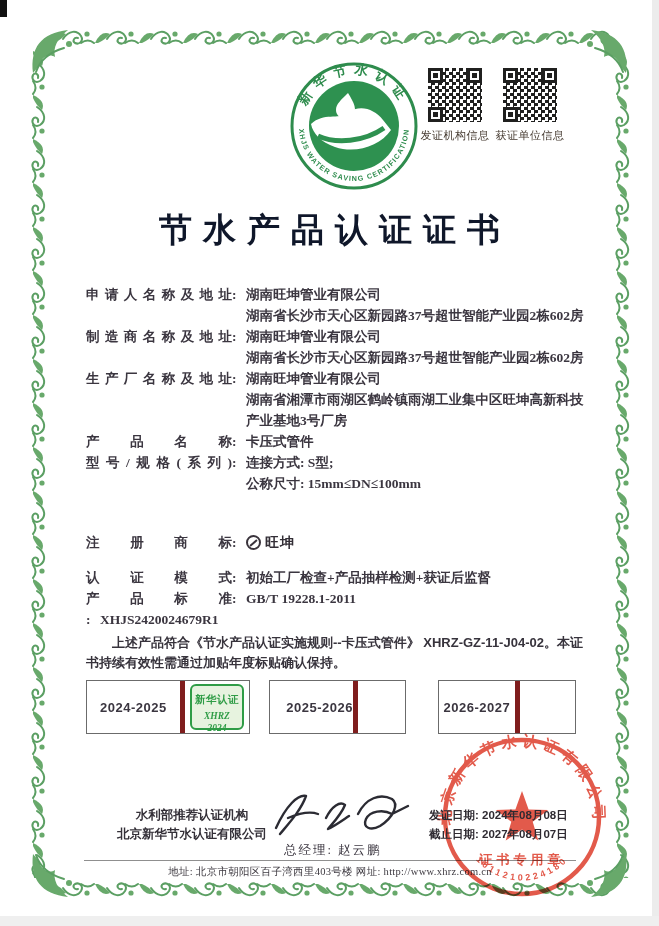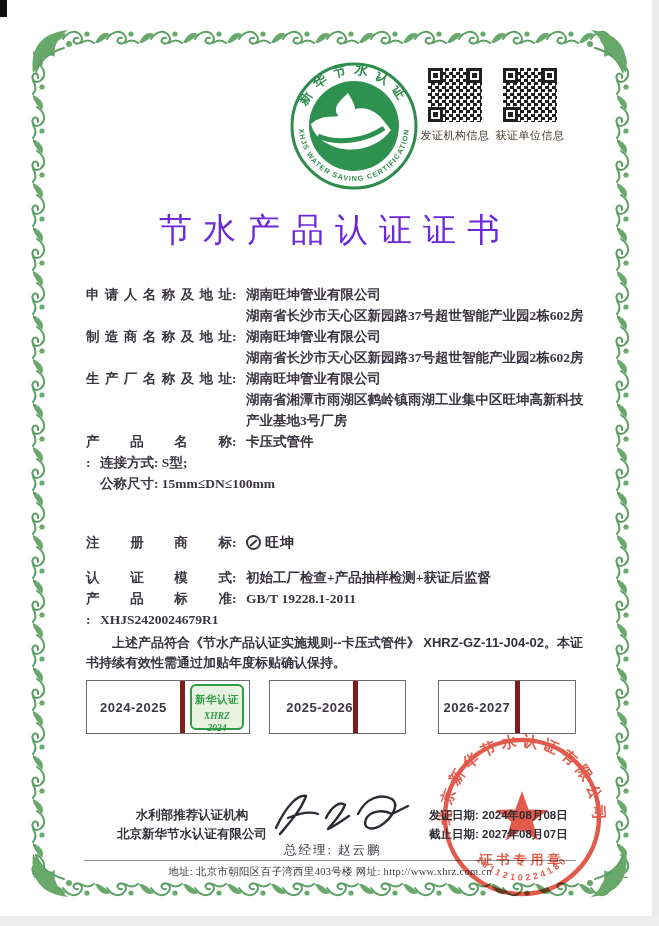--- a/index.html
+++ b/index.html
@@ -34,21 +34,21 @@
   .finder { position:absolute; width:15px; height:15px; border:3px solid #20201f; background:#fff; }
   .finder::after { content:""; position:absolute; left:2px; top:2px; width:5px; height:5px; background:#20201f; }
   .f-tl { left:0; top:0; } .f-tr { right:0; top:0; } .f-bl { left:0; bottom:0; }
   .qr-label { position:absolute; top:128px; width:76px; text-align:center;
               font-size:11px; color:#44392f; letter-spacing:.5px;
               font-family:"Liberation Serif","DejaVu Serif",serif; }
   .qrl1 { left:417px; } .qrl2 { left:492px; }
 
   .title { position:absolute; left:0; top:208px; width:100%; text-align:center;
            font-family:"Liberation Sans","DejaVu Sans",sans-serif;
-           font-size:33px; font-weight:400; color:#6d28d9; letter-spacing:11px; text-indent:11px; }
+           font-size:33px; font-weight:700; color:#0f172a; letter-spacing:11px; text-indent:11px; }
 
   
   .main { position:absolute; left:86px; top:284px; width:506px;
           font-size:13.5px; line-height:21px; }
   .row { display:flex; align-items:flex-start; }
   .lbl { display:inline-block; width:146px; text-align:justify; text-align-last:justify;
          font-weight:600; flex:0 0 146px; }
   .colon { flex:0 0 14px; font-weight:600; }
   .val { flex:1; font-weight:600; }
   .gap-trademark { margin-top:38px; }
@@ -281,20 +281,21 @@
 
     <div class="row">
       <span class="lbl">产品名称</span>
         <span class="colon">:</span>
       <div class="val">
         <div>卡压式管件</div>
       </div>
     </div>
 
     <div class="row">
+      <span class="lbl">型号/规格(系列)</span>
         <span class="colon">:</span>
       <div class="val">
         <div>连接方式: S型;</div>
         <div>公称尺寸: 15mm≤DN≤100mm</div>
       </div>
     </div>
 
     <div class="row gap-trademark">
       <span class="lbl">注册商标</span>
         <span class="colon">:</span>

